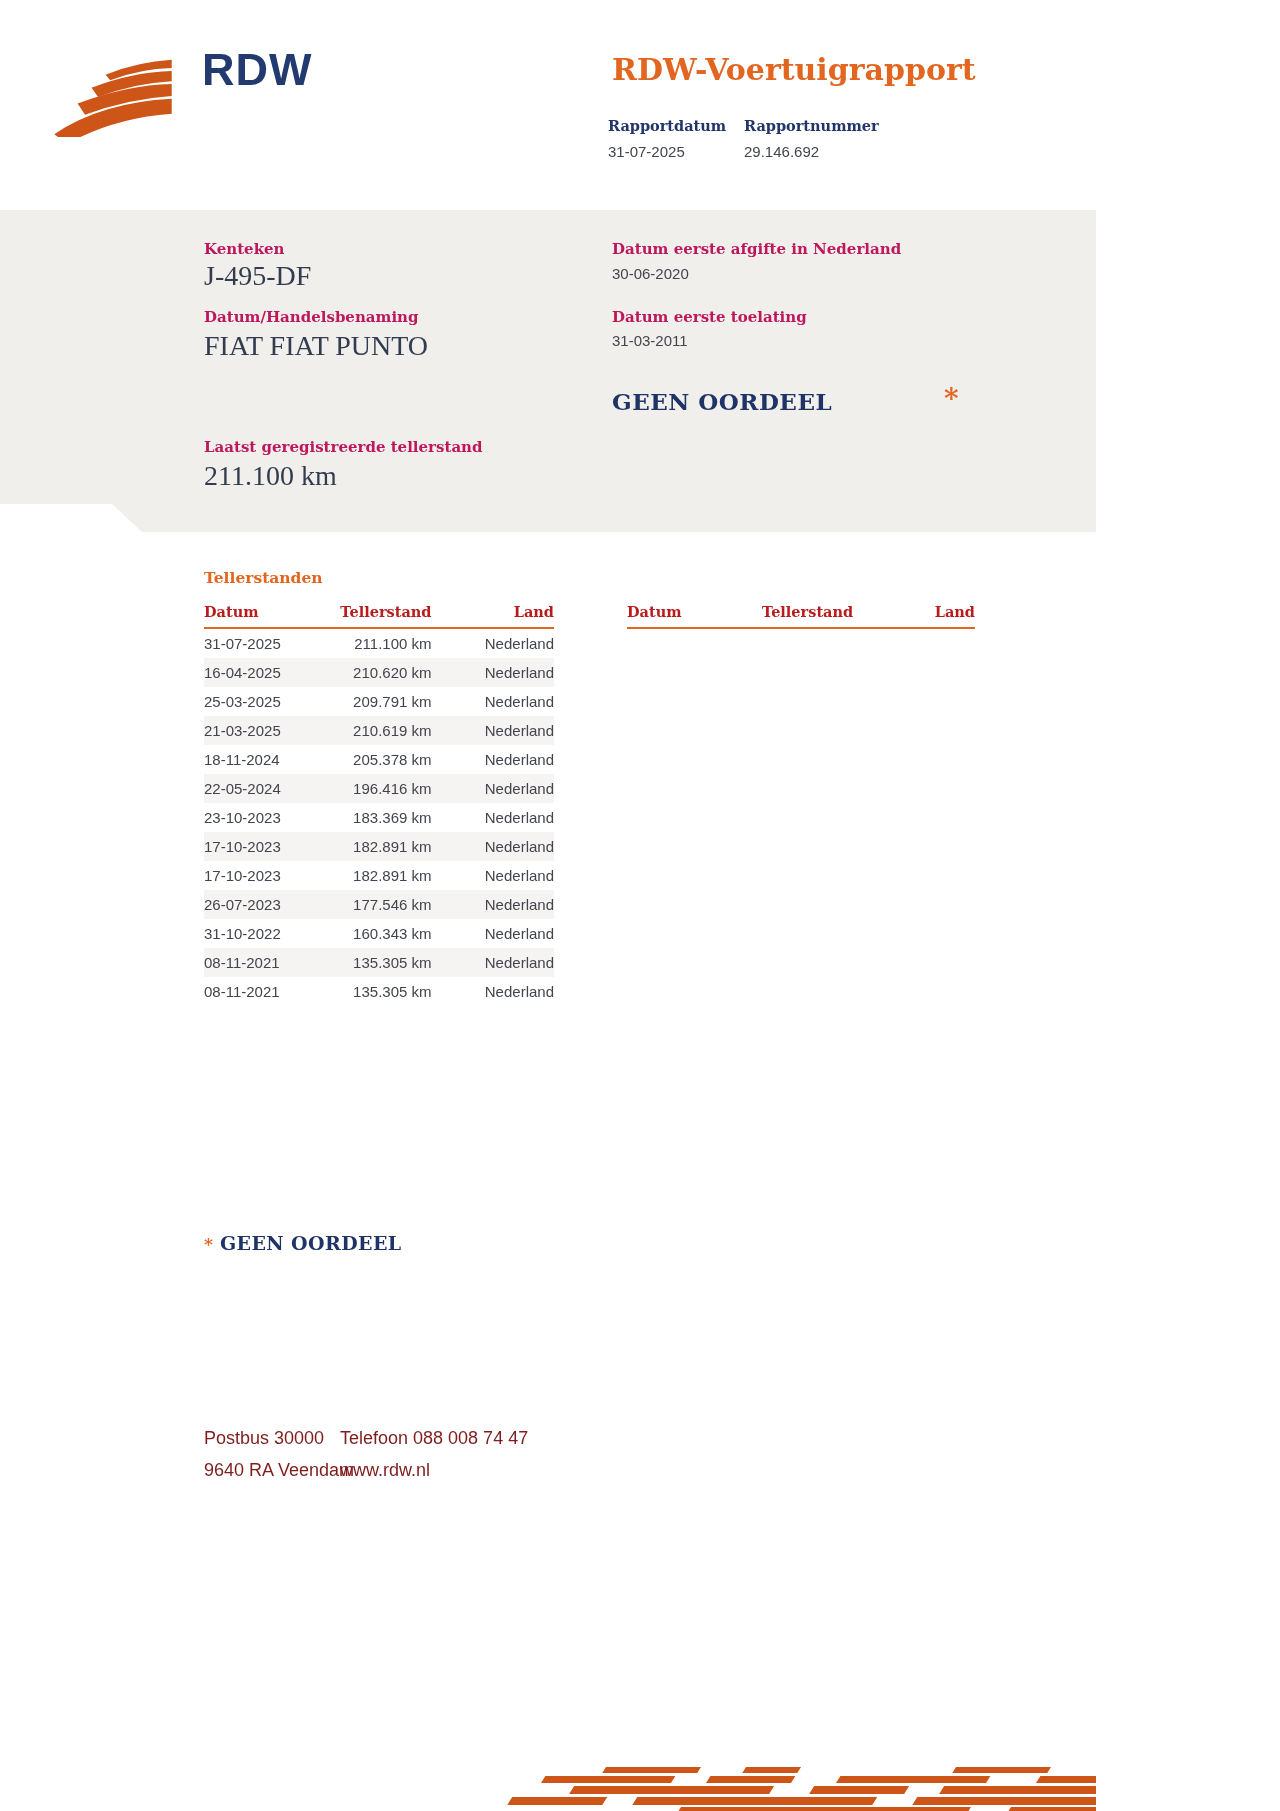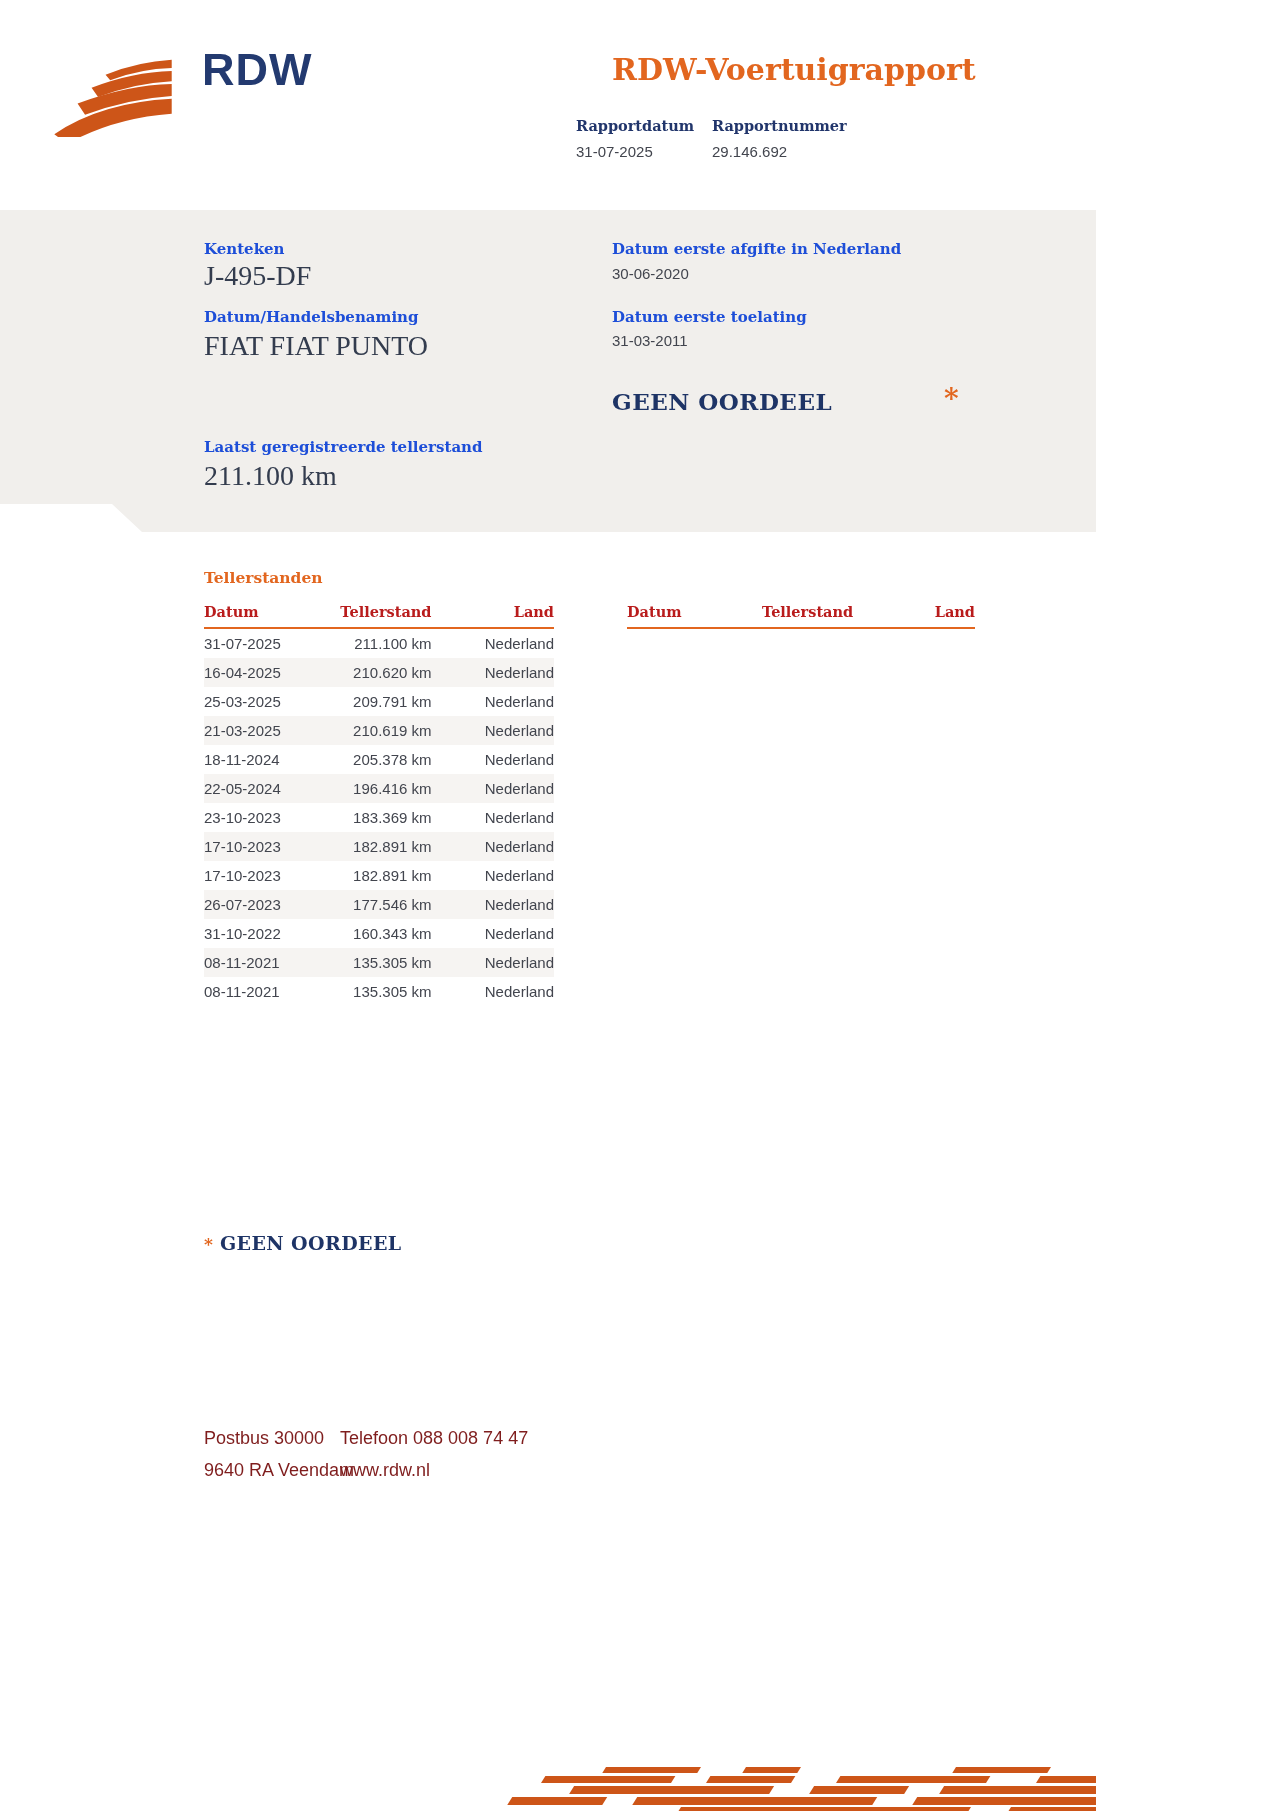--- a/index.html
+++ b/index.html
@@ -14,34 +14,34 @@
   .logo-svg { position:absolute; left:52px; top:56px; width:122px; height:82px; }
   .wordmark {
     position:absolute; left:202px; top:44px;
     font-size:45px; font-weight:bold; color:#233a70; letter-spacing:1px;
   }
   .doc-title {
     position:absolute; left:612px; top:52px;
     font-family:"DejaVu Serif", serif; font-weight:bold;
     font-size:30px; color:#e2661f;
   }
-  .meta { position:absolute; left:576px; top:117px; display:flex;justify-content:center; }
+  .meta { position:absolute; left:608px; top:117px; display:flex;justify-content:center; }
   .meta-col.first { width:136px; }
   .meta .label { font-family:"DejaVu Serif", serif; font-weight:bold; font-size:14.5px; color:#21356b; }
   .meta .value { font-size:15px; color:#42454e; margin-top:9px; }
 
   
   .summary {
     position:absolute; left:0; top:210px; width:1098px; height:322px;
     background:#f1efec;
     clip-path:polygon(0 0, 100% 0, 100% 100%, 142px 100%, 112px 294px, 0 294px);
   }
   .summary .label {
     position:absolute; font-family:"DejaVu Serif", serif; font-weight:bold;
-    font-size:15px; color:#1d4ed8; white-space:nowrap;
+    font-size:15px; color:#be185d; white-space:nowrap;
   }
   .summary .big-value {
     position:absolute; font-family:"Liberation Serif", serif;
     font-size:28px; color:#333c4e; white-space:nowrap;
   }
   .summary .small-value { position:absolute; font-size:15px; color:#42454e; }
   .verdict {
     position:absolute; left:612px; top:178px;
     font-family:"DejaVu Serif", serif; font-weight:bold;
     font-size:23px; color:#1e3466; letter-spacing:0.5px;

